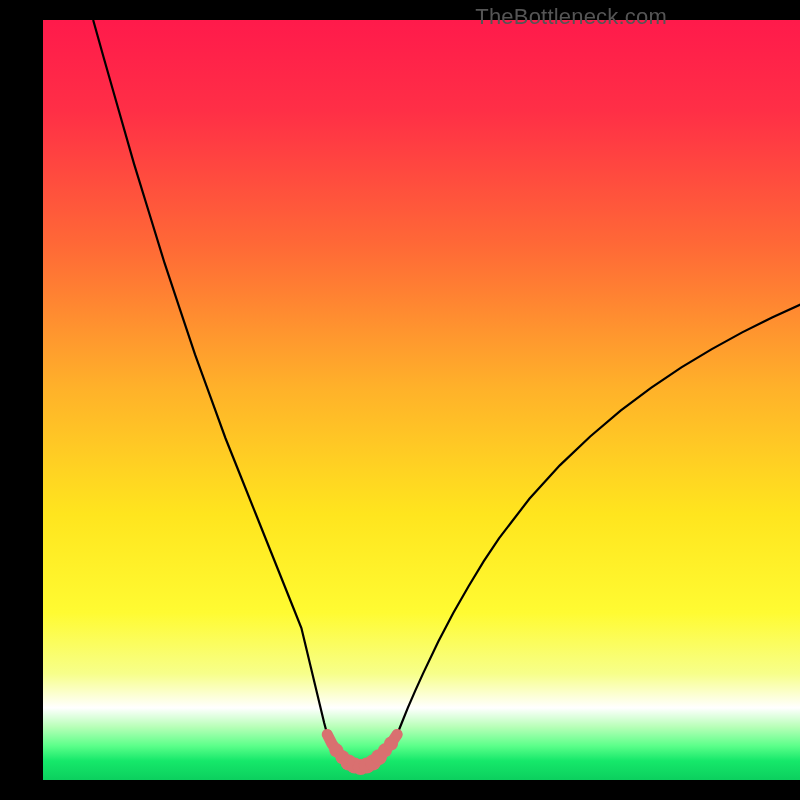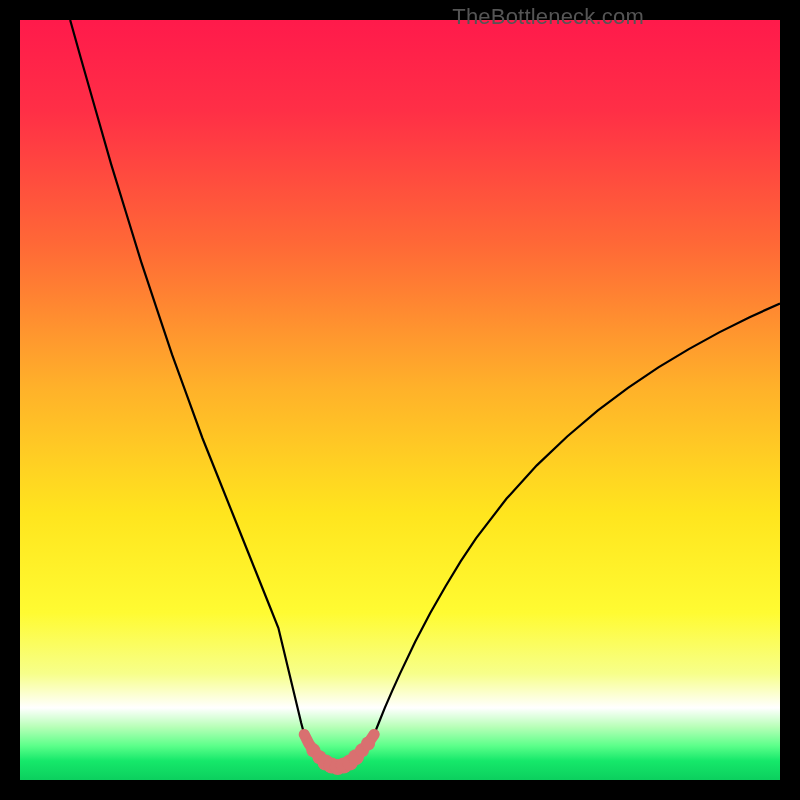--- a/index.html
+++ b/index.html
@@ -9,20 +9,21 @@
     height: 800px;
     background: #000;
     overflow: hidden;
     font-family: Arial, Helvetica, sans-serif;
   }
   .frame {
     position: relative;
     width: 656px;
     height: 800px;
     background: #000;
+    margin-left: 23px;
   }
   .plot {
     position: absolute;
     left: 20px;
     top: 20px;
     width: 760px;
     height: 760px;
   }
   .watermark {
     position: absolute;

